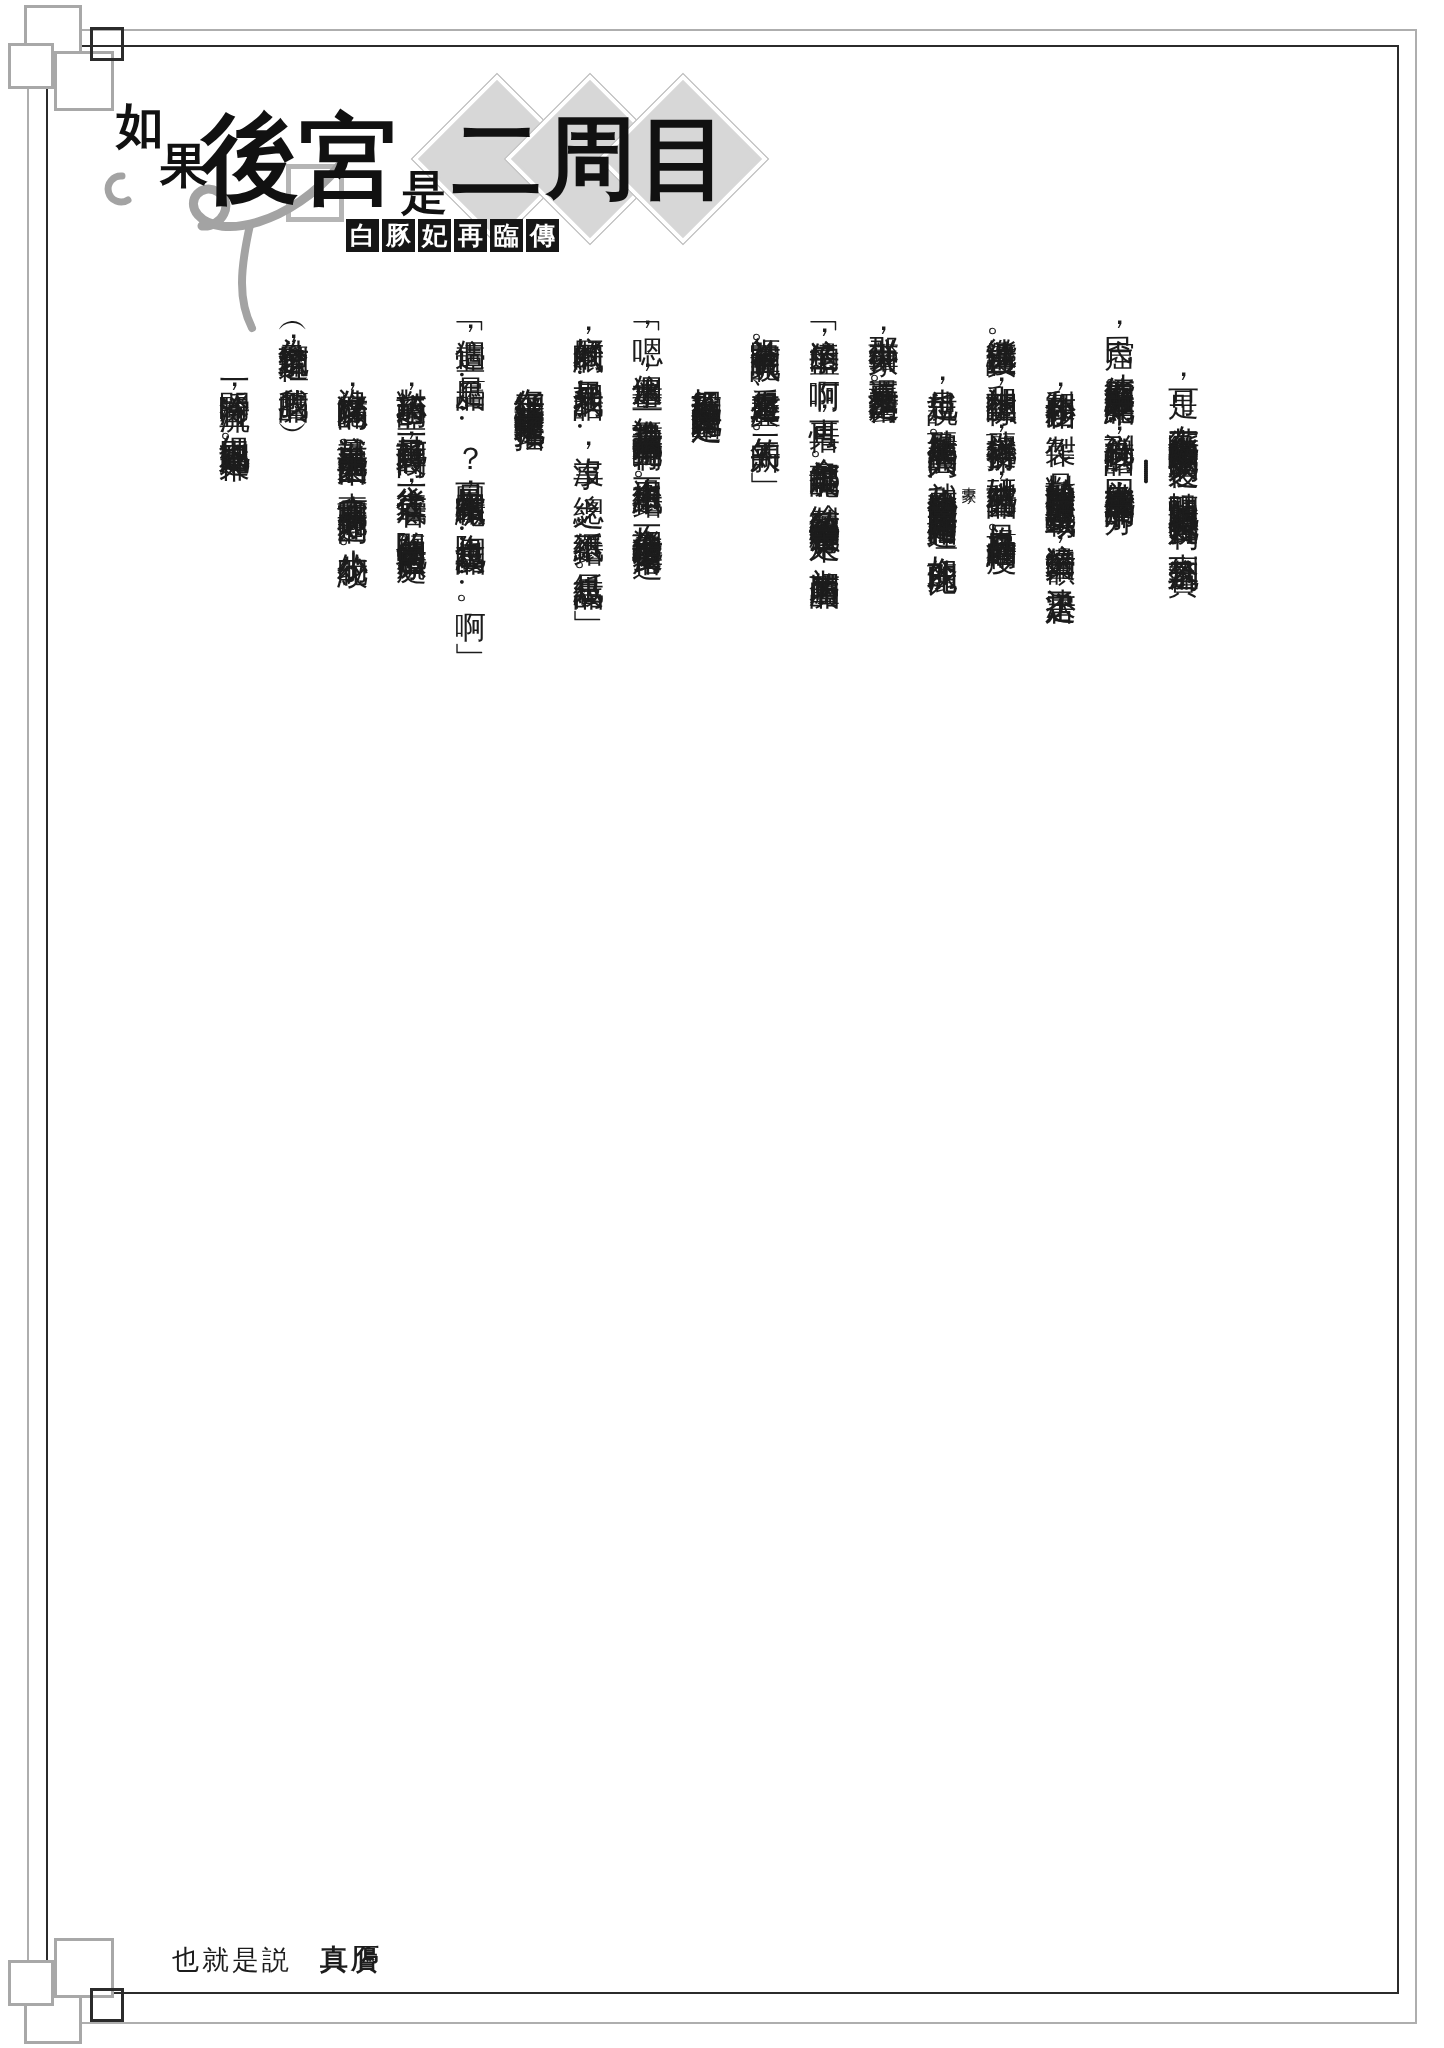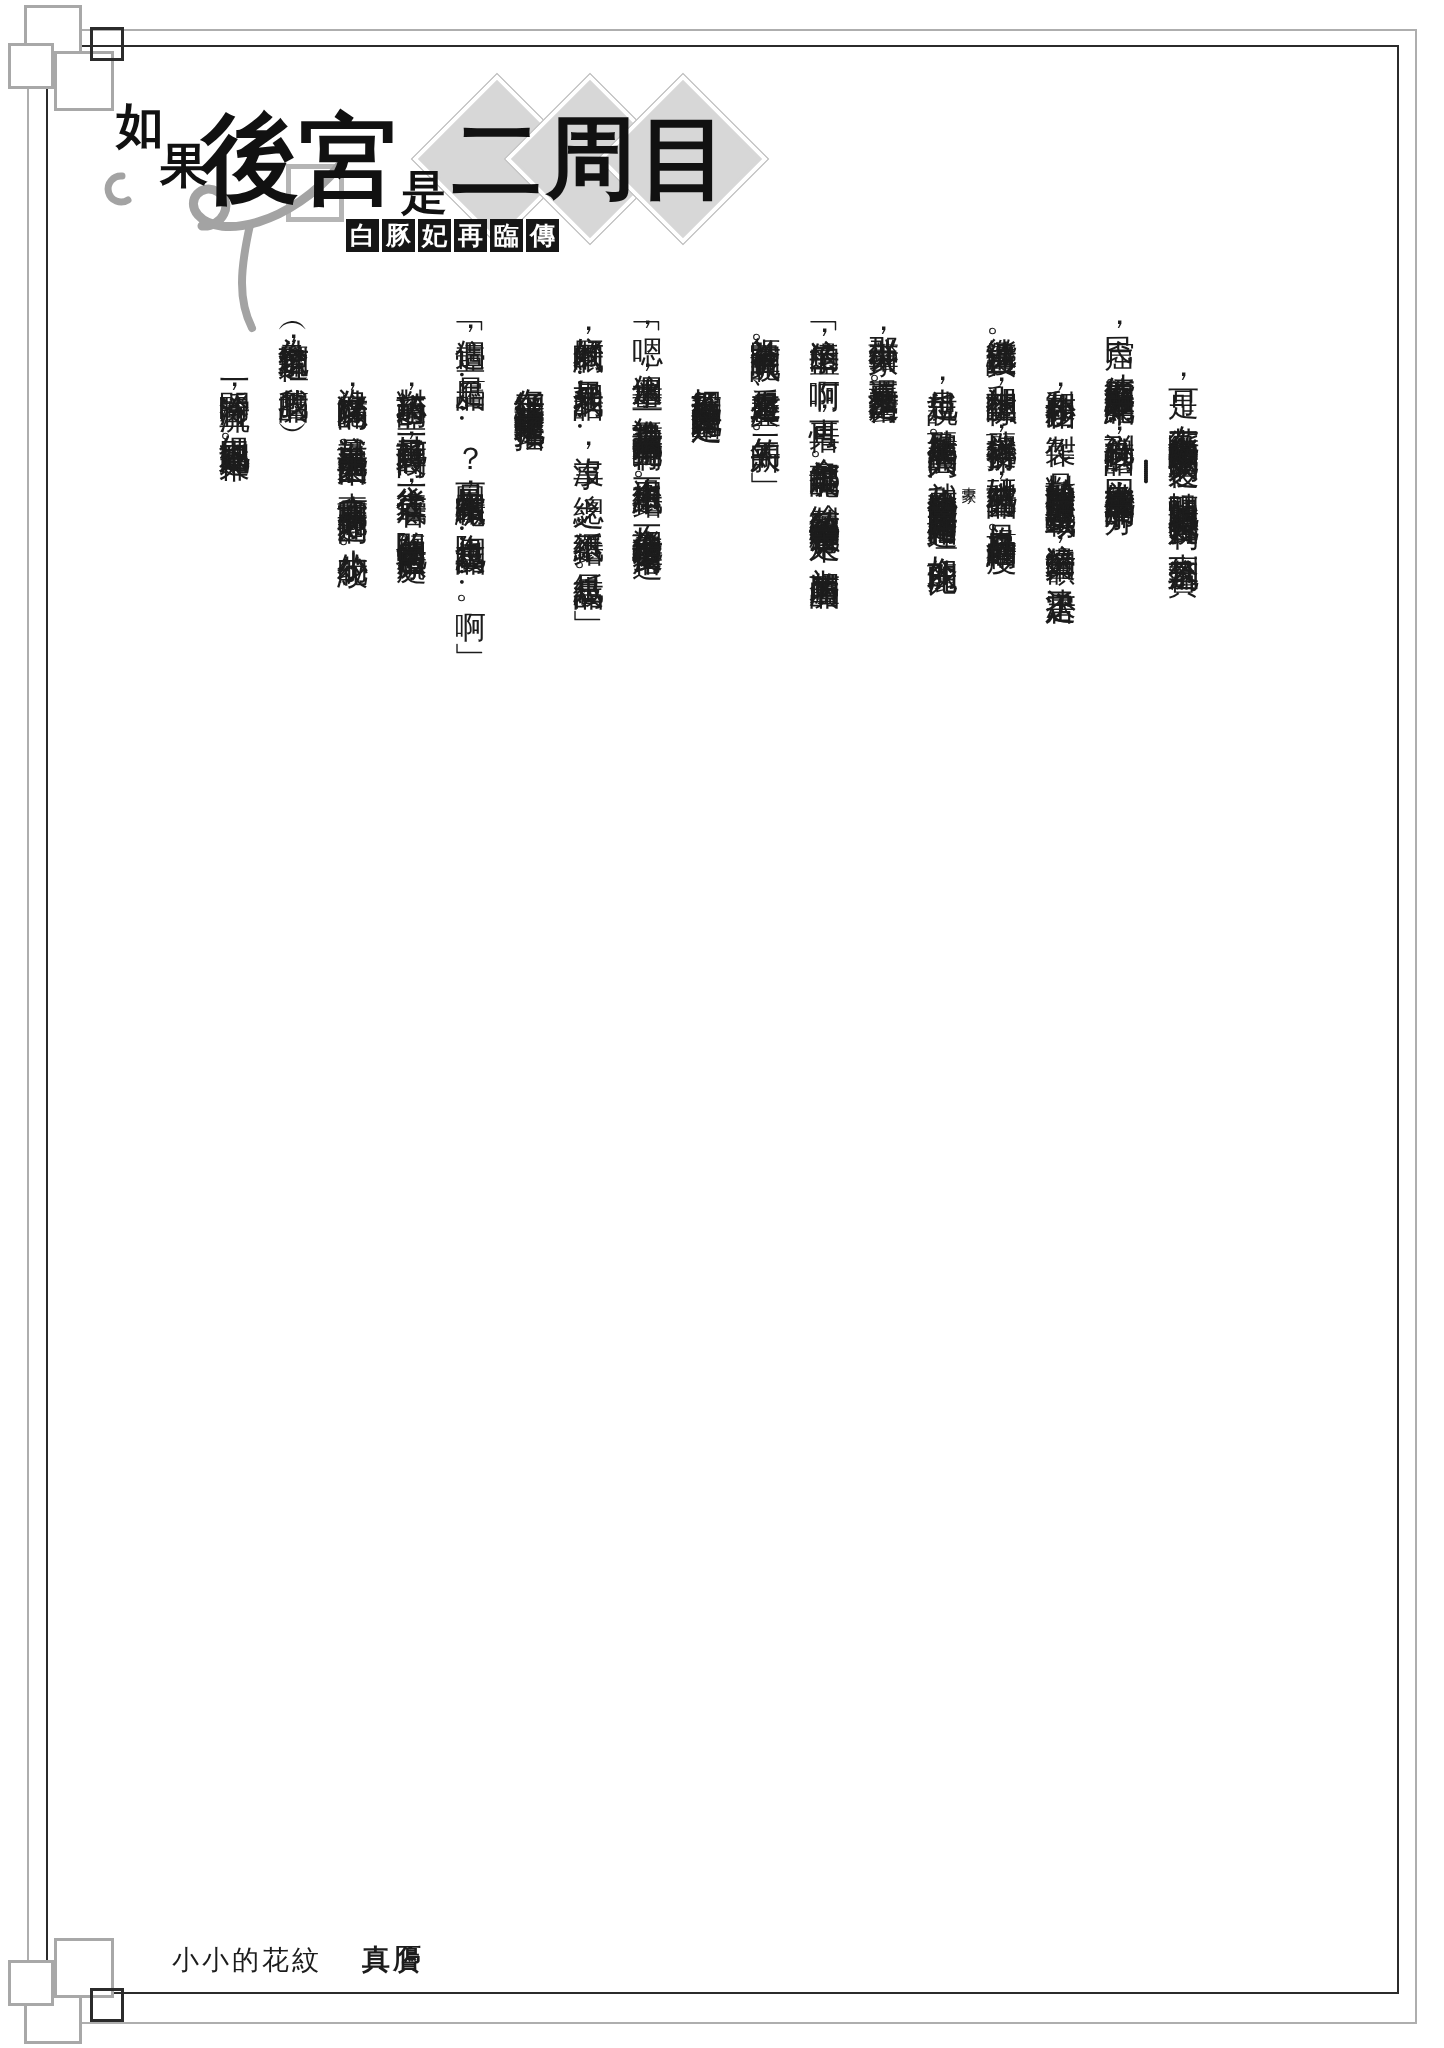--- a/index.html
+++ b/index.html
@@ -49,21 +49,21 @@
   p.tcol{margin:0;white-space:nowrap;}
   p.tcol.ind{text-indent:52px;}
   .emph{-webkit-text-emphasis:filled dot #1c1c1c;text-emphasis:filled dot #1c1c1c;}
   .rbase{position:relative;}
   .rtext{position:absolute;right:-17px;top:2px;font-size:15px;letter-spacing:1px;
          line-height:1.1;color:#1c1c1c;}
   
   .footer{position:absolute;left:172px;top:1941px;display:flex;align-items:baseline;
           color:#1c1c1c;}
   .footer .series{font-size:27px;letter-spacing:3px;}
-  .footer .story{font-size:28px;font-weight:700;margin-left:40px;letter-spacing:3px;}
+  .footer .story{font-size:28px;font-weight:700;margin-left:28px;letter-spacing:3px;}
 </style>
 </head>
 <body>
 
 <div class="page">
 
   <div class="frame-outer"></div>
   <div class="frame-inner"></div>
 
   <div class="ornament tl">
@@ -121,17 +121,17 @@
       <p class="tcol"><span>麼好的紙啊，如果是我的話……沒事，總之，紙還不錯。紙是高級品。」</span></p>
       <p class="tcol ind"><span>在仔細端詳了水墨畫之後輕輕地搖了搖頭。</span></p>
       <p class="tcol"><span>「這個壺，是贗品……？可是圖案相當精緻呢，陶土也是高級品……啊。」</span></p>
       <p class="tcol ind"><span>對於這小巧的壺，她打量了一段時間，之後往壺底一看，隨即匆匆地將它放回了原處。</span></p>
       <p class="tcol ind"><span>沒什麼好隱瞞的，這就是出自珠麗之手的東西。壺底印著只有珠麗才知道的，小小的花紋。</span></p>
       <p class="tcol"><span>（為什麼流到這裡了，我的贗品！）</span></p>
       <p class="tcol ind"><span>一瞬間冷汗直流，但她也因此回過神來。</span></p>
     </div>
 
   <div class="footer">
-    <span class="series">小小的花紋</span>
+    <span class="series">也就是説</span>
     <span class="story">真贗</span>
   </div>
 
 </div>
 
 </body></html>

